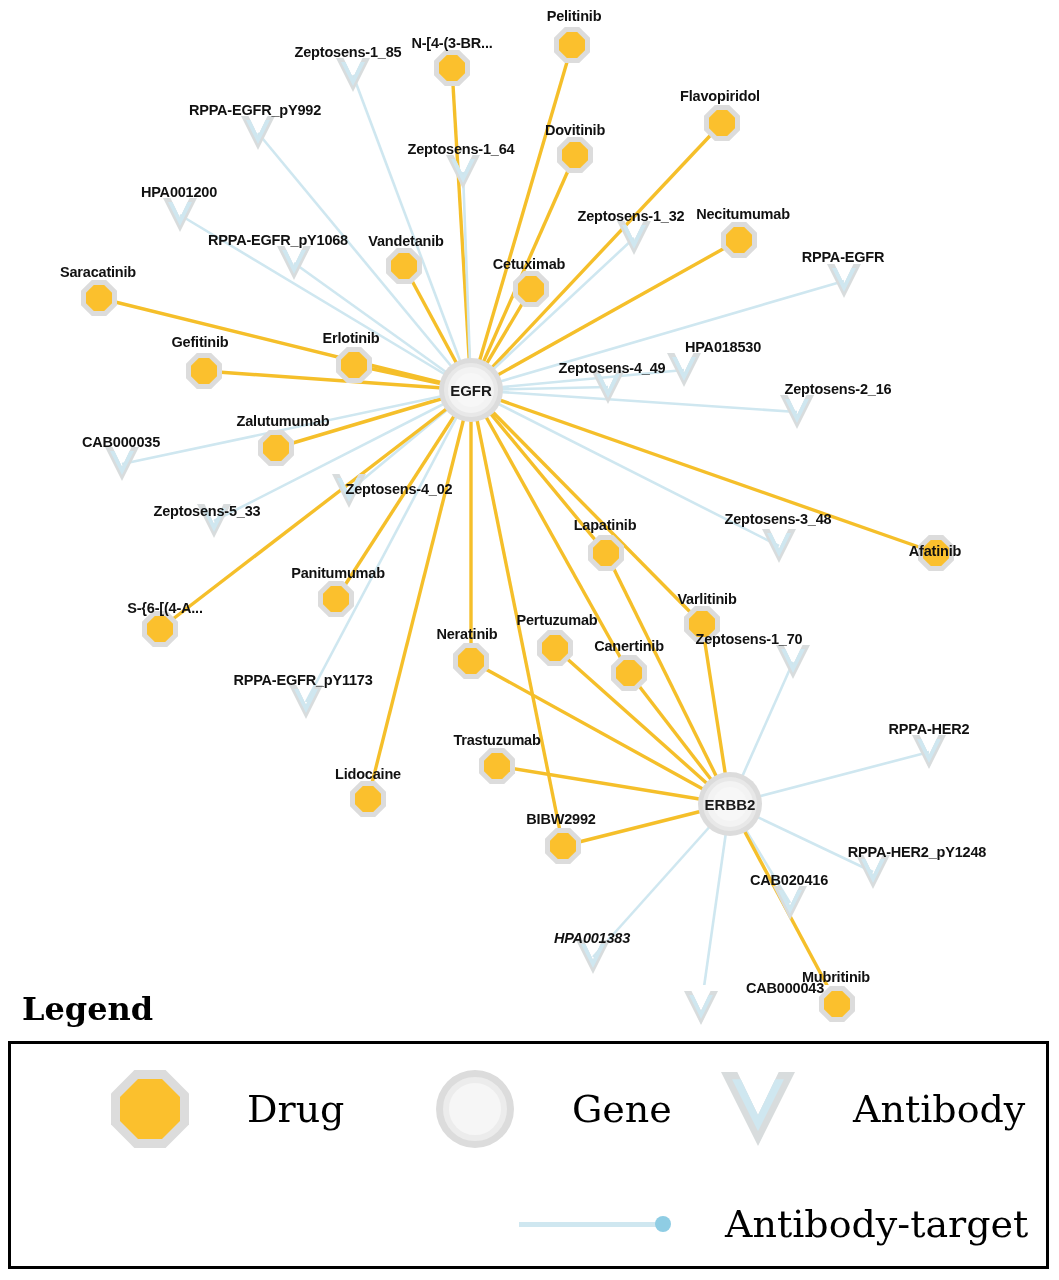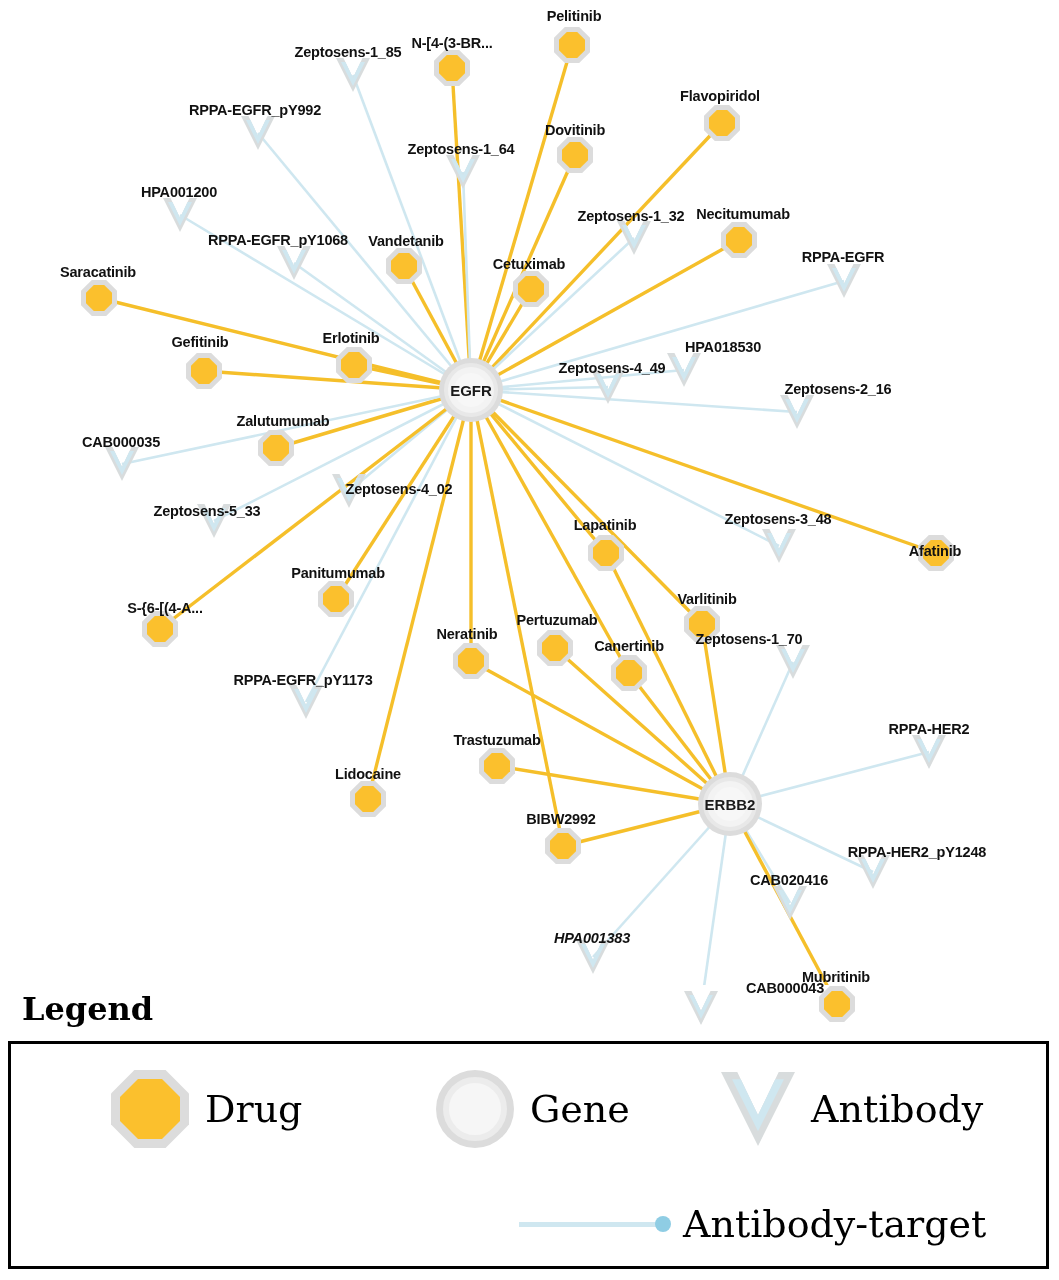--- a/index.html
+++ b/index.html
@@ -136,20 +136,21 @@
     position: absolute;
     top: 18px;
     left: 0;
     width: 100%;
     height: 115px;
   }
   .lg-item {
     position: absolute;
     display: flex;
     align-items: center;
+    gap: 42px;
   }
   .lg-text {
     font-family: "DejaVu Serif", serif;
     font-size: 38px;
     color: #000;
     margin-left: 16px;
     white-space: nowrap;
   }
   .lg-drug-halo {
     width: 78px; height: 78px; background: #dcdcdc;

